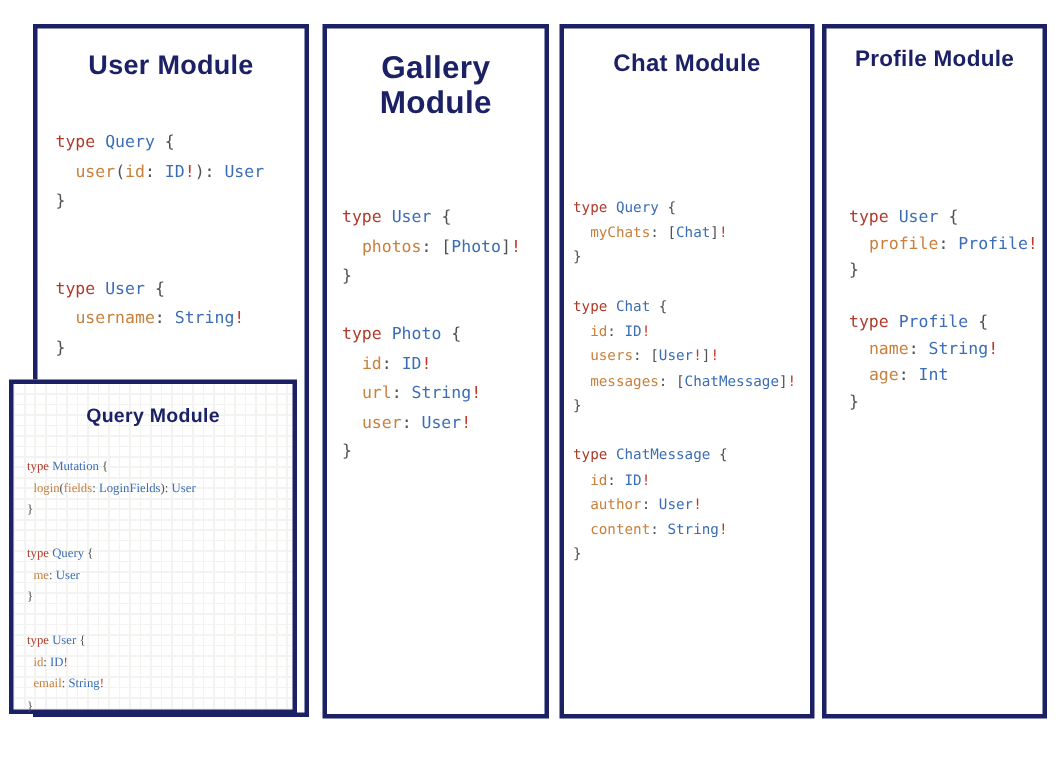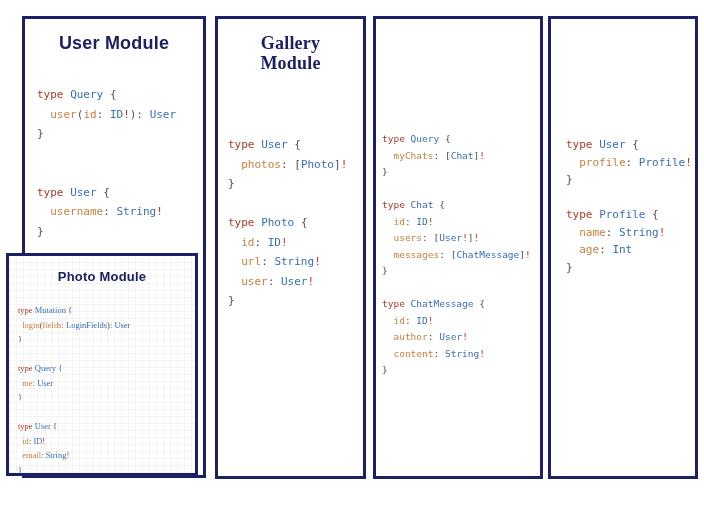--- a/index.html
+++ b/index.html
@@ -45,21 +45,21 @@
   #p-profile{left:548px;top:16px; width:150px;height:463px;}
   #p-auth{
     left:6px;top:253px;width:192px;height:223px;z-index:2;
     background:
       repeating-linear-gradient(0deg,#f3f3f1 0,#f3f3f1 1px,transparent 1px,transparent 7px),
       repeating-linear-gradient(90deg,#f3f3f1 0,#f3f3f1 1px,transparent 1px,transparent 7px),
       #ffffff;
   }
 
   #p-user    .panel-title{margin-top:15px;font-size:18px;}
-  #p-gallery .panel-title{margin-top:15px;font-size:18px;font-family:Liberation Serif, serif;}
+  #p-gallery .panel-title{margin-top:15px;font-size:21px;}
   #p-chat    .panel-title{margin-top:15px;font-size:16px;}
   #p-profile .panel-title{margin-top:13px;font-size:15px;}
   #p-auth    .panel-title{margin-top:14px;font-size:13px;}
 
   #p-user    .code{left:12px;top:66px; font-size:11px;  line-height:19.5px;}
   #p-gallery .code{left:10px;top:116px;font-size:11px;  line-height:19.5px;}
   #p-chat    .code{left:6px; top:112px;font-size:9.5px; line-height:16.5px;}
   #p-profile .code{left:15px;top:117px;font-size:11px;  line-height:17.5px;}
   #p-auth    .code{left:9px; top:47px; font-size:8.5px; line-height:14.5px;font-family:Liberation Serif, serif;}
 </style>
@@ -72,25 +72,27 @@
     <h2 class="panel-title">User Module</h2>
     <pre class="code"><div class="code-line"><span class="tk-kw">type </span><span class="tk-ty">Query </span><span class="tk-pu">{</span></div><div class="code-line"><span class="tk-pu">  </span><span class="tk-fl">user</span><span class="tk-pu">(</span><span class="tk-fl">id</span><span class="tk-pu">: </span><span class="tk-ty">ID</span><span class="tk-bg">!</span><span class="tk-pu">): </span><span class="tk-ty">User</span></div><div class="code-line"><span class="tk-pu">}</span></div><div class="code-line">&nbsp;</div><div class="code-line">&nbsp;</div><div class="code-line"><span class="tk-kw">type </span><span class="tk-ty">User </span><span class="tk-pu">{</span></div><div class="code-line"><span class="tk-pu">  </span><span class="tk-fl">username</span><span class="tk-pu">: </span><span class="tk-ty">String</span><span class="tk-bg">!</span></div><div class="code-line"><span class="tk-pu">}</span></div></pre>
   </section>
 
   <section class="panel" id="p-gallery">
     <h2 class="panel-title">Gallery Module</h2>
     <pre class="code"><div class="code-line"><span class="tk-kw">type </span><span class="tk-ty">User </span><span class="tk-pu">{</span></div><div class="code-line"><span class="tk-pu">  </span><span class="tk-fl">photos</span><span class="tk-pu">: [</span><span class="tk-ty">Photo</span><span class="tk-pu">]</span><span class="tk-bg">!</span></div><div class="code-line"><span class="tk-pu">}</span></div><div class="code-line">&nbsp;</div><div class="code-line"><span class="tk-kw">type </span><span class="tk-ty">Photo </span><span class="tk-pu">{</span></div><div class="code-line"><span class="tk-pu">  </span><span class="tk-fl">id</span><span class="tk-pu">: </span><span class="tk-ty">ID</span><span class="tk-bg">!</span></div><div class="code-line"><span class="tk-pu">  </span><span class="tk-fl">url</span><span class="tk-pu">: </span><span class="tk-ty">String</span><span class="tk-bg">!</span></div><div class="code-line"><span class="tk-pu">  </span><span class="tk-fl">user</span><span class="tk-pu">: </span><span class="tk-ty">User</span><span class="tk-bg">!</span></div><div class="code-line"><span class="tk-pu">}</span></div></pre>
   </section>
 
   <section class="panel" id="p-chat">
+    <h2 class="panel-title">Chat Module</h2>
     <pre class="code"><div class="code-line"><span class="tk-kw">type </span><span class="tk-ty">Query </span><span class="tk-pu">{</span></div><div class="code-line"><span class="tk-pu">  </span><span class="tk-fl">myChats</span><span class="tk-pu">: [</span><span class="tk-ty">Chat</span><span class="tk-pu">]</span><span class="tk-bg">!</span></div><div class="code-line"><span class="tk-pu">}</span></div><div class="code-line">&nbsp;</div><div class="code-line"><span class="tk-kw">type </span><span class="tk-ty">Chat </span><span class="tk-pu">{</span></div><div class="code-line"><span class="tk-pu">  </span><span class="tk-fl">id</span><span class="tk-pu">: </span><span class="tk-ty">ID</span><span class="tk-bg">!</span></div><div class="code-line"><span class="tk-pu">  </span><span class="tk-fl">users</span><span class="tk-pu">: [</span><span class="tk-ty">User</span><span class="tk-bg">!</span><span class="tk-pu">]</span><span class="tk-bg">!</span></div><div class="code-line"><span class="tk-pu">  </span><span class="tk-fl">messages</span><span class="tk-pu">: [</span><span class="tk-ty">ChatMessage</span><span class="tk-pu">]</span><span class="tk-bg">!</span></div><div class="code-line"><span class="tk-pu">}</span></div><div class="code-line">&nbsp;</div><div class="code-line"><span class="tk-kw">type </span><span class="tk-ty">ChatMessage </span><span class="tk-pu">{</span></div><div class="code-line"><span class="tk-pu">  </span><span class="tk-fl">id</span><span class="tk-pu">: </span><span class="tk-ty">ID</span><span class="tk-bg">!</span></div><div class="code-line"><span class="tk-pu">  </span><span class="tk-fl">author</span><span class="tk-pu">: </span><span class="tk-ty">User</span><span class="tk-bg">!</span></div><div class="code-line"><span class="tk-pu">  </span><span class="tk-fl">content</span><span class="tk-pu">: </span><span class="tk-ty">String</span><span class="tk-bg">!</span></div><div class="code-line"><span class="tk-pu">}</span></div></pre>
   </section>
 
   <section class="panel" id="p-profile">
+    <h2 class="panel-title">Profile Module</h2>
     <pre class="code"><div class="code-line"><span class="tk-kw">type </span><span class="tk-ty">User </span><span class="tk-pu">{</span></div><div class="code-line"><span class="tk-pu">  </span><span class="tk-fl">profile</span><span class="tk-pu">: </span><span class="tk-ty">Profile</span><span class="tk-bg">!</span></div><div class="code-line"><span class="tk-pu">}</span></div><div class="code-line">&nbsp;</div><div class="code-line"><span class="tk-kw">type </span><span class="tk-ty">Profile </span><span class="tk-pu">{</span></div><div class="code-line"><span class="tk-pu">  </span><span class="tk-fl">name</span><span class="tk-pu">: </span><span class="tk-ty">String</span><span class="tk-bg">!</span></div><div class="code-line"><span class="tk-pu">  </span><span class="tk-fl">age</span><span class="tk-pu">: </span><span class="tk-ty">Int</span></div><div class="code-line"><span class="tk-pu">}</span></div></pre>
   </section>
 
   <section class="panel" id="p-auth">
-    <h2 class="panel-title">Photo Module</h2>
+    <h2 class="panel-title">Query Module</h2>
     <pre class="code"><div class="code-line"><span class="tk-kw">type </span><span class="tk-ty">Mutation </span><span class="tk-pu">{</span></div><div class="code-line"><span class="tk-pu">  </span><span class="tk-fl">login</span><span class="tk-pu">(</span><span class="tk-fl">fields</span><span class="tk-pu">: </span><span class="tk-ty">LoginFields</span><span class="tk-pu">): </span><span class="tk-ty">User</span></div><div class="code-line"><span class="tk-pu">}</span></div><div class="code-line">&nbsp;</div><div class="code-line"><span class="tk-kw">type </span><span class="tk-ty">Query </span><span class="tk-pu">{</span></div><div class="code-line"><span class="tk-pu">  </span><span class="tk-fl">me</span><span class="tk-pu">: </span><span class="tk-ty">User</span></div><div class="code-line"><span class="tk-pu">}</span></div><div class="code-line">&nbsp;</div><div class="code-line"><span class="tk-kw">type </span><span class="tk-ty">User </span><span class="tk-pu">{</span></div><div class="code-line"><span class="tk-pu">  </span><span class="tk-fl">id</span><span class="tk-pu">: </span><span class="tk-ty">ID</span><span class="tk-bg">!</span></div><div class="code-line"><span class="tk-pu">  </span><span class="tk-fl">email</span><span class="tk-pu">: </span><span class="tk-ty">String</span><span class="tk-bg">!</span></div><div class="code-line"><span class="tk-pu">}</span></div></pre>
   </section>
 
 </div>
 
 </body></html>

